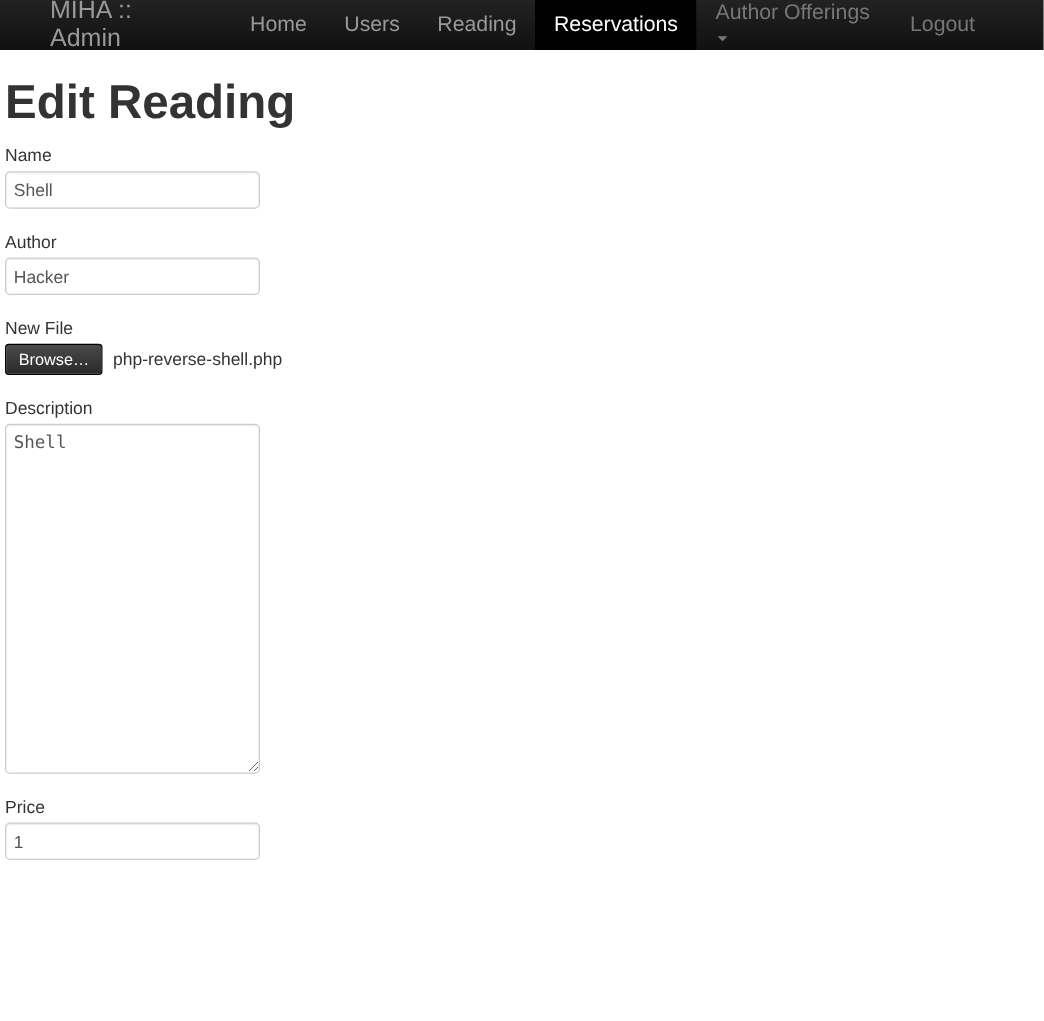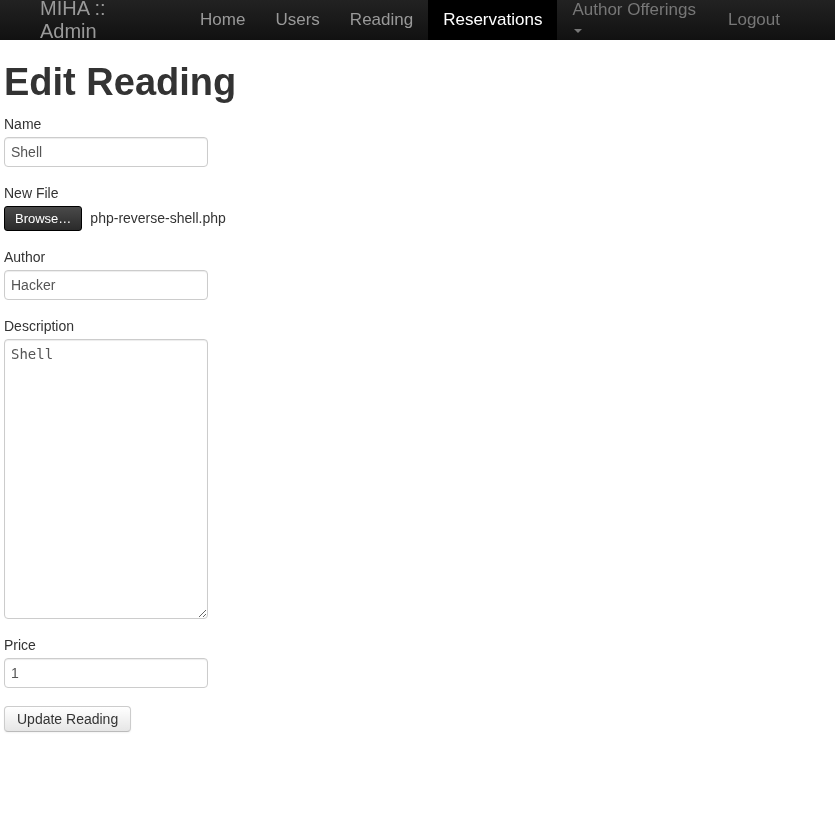--- a/index.html
+++ b/index.html
@@ -191,38 +191,35 @@
 
 <div class="container">
   <h1>Edit Reading</h1>
 
   <div class="form-group">
     <label>Name</label>
     <input type="text" value="Shell" style="">
   </div>
 
   <div class="form-group">
+    <label>Author</label>
+    <input type="text" value="Hacker" style="">
+  </div>
+
+  <div class="form-group">
     <label>New File</label>
     <div class="file-input-wrapper">
       <button class="browse-btn">Browse…</button>
       <span class="file-name">php-reverse-shell.php</span>
     </div>
   </div>
 
   <div class="form-group">
-    <label>Author</label>
-    <input type="text" value="Hacker" style="">
-  </div>
-
-  <div class="form-group">
     <label>Description</label>
     <textarea style="">Shell</textarea>
   </div>
 
   <div class="form-group">
     <label>Price</label>
     <input type="text" value="1" style="">
   </div>
 
-  <div class="form-group">
-    <button class="submit-btn">Update Reading</button>
-  </div>
 </div>
 
 </body></html>

